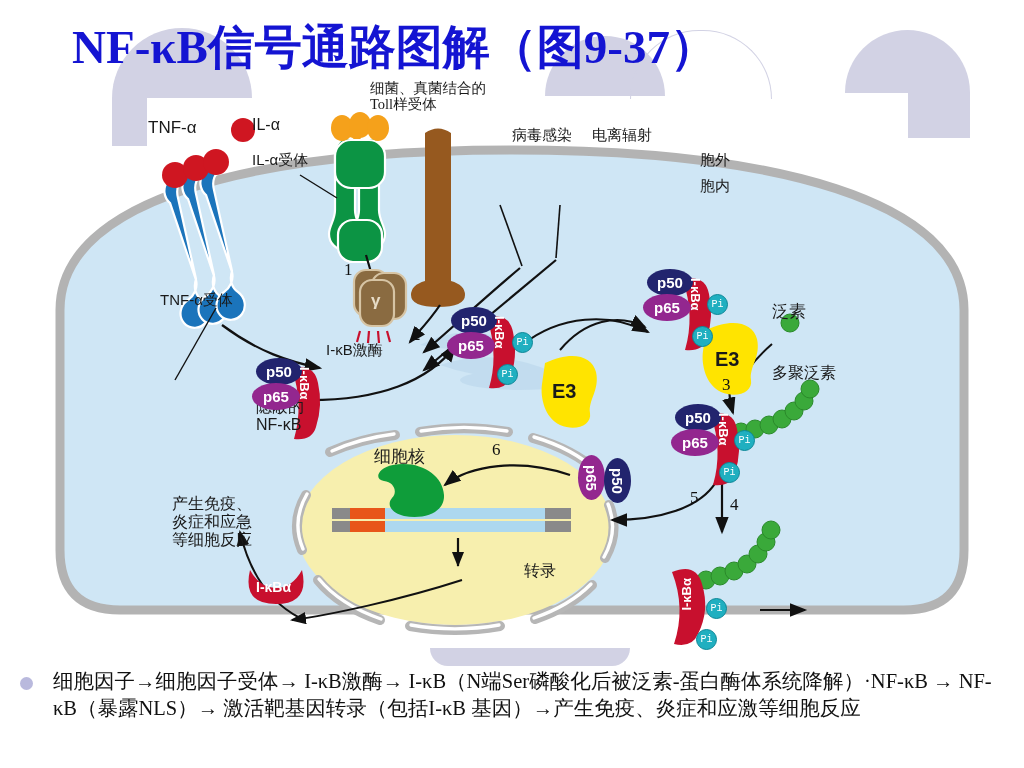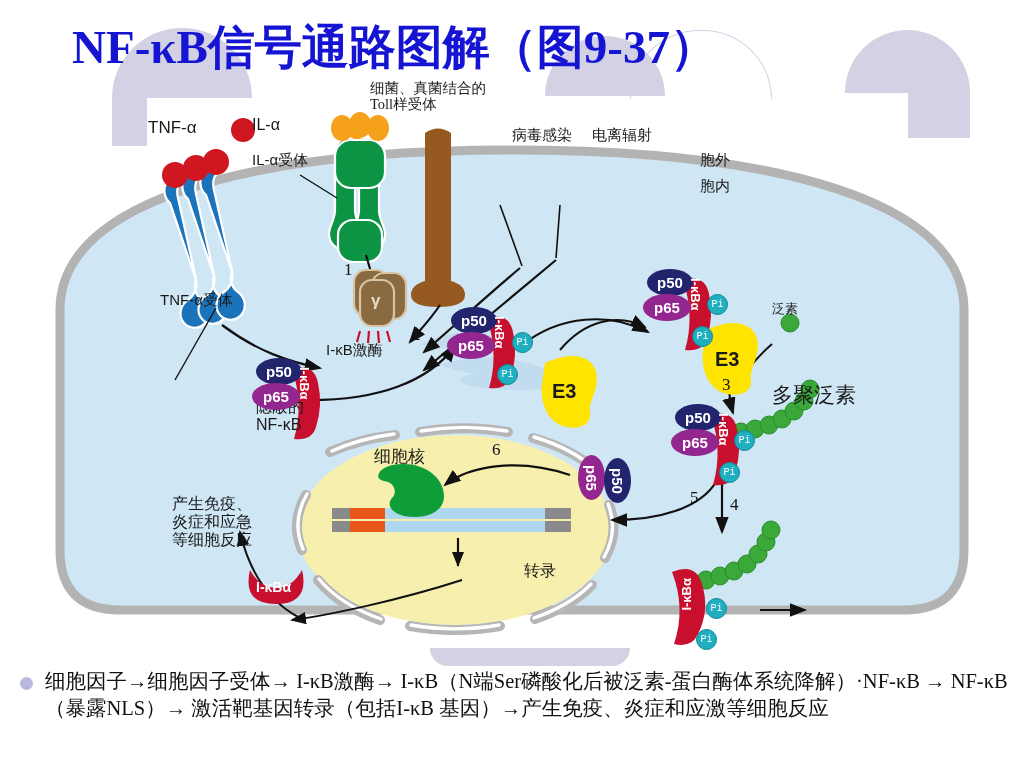--- a/index.html
+++ b/index.html
@@ -37,21 +37,21 @@
 
   .ikba-v{position:absolute;color:#fff;font-weight:bold;font-size:13px;
           writing-mode:vertical-rl;letter-spacing:0px;
           font-family:"Liberation Sans",sans-serif;}
 
   .protbox{position:absolute;background:#e2e8b0;color:#111;font-size:15px;
            text-align:center;line-height:1.25;padding:2px 6px;
            font-family:"Liberation Serif","DejaVu Serif",serif;}
 
   
-  #bullet{position:absolute;left:20px;top:668px;width:990px;display:flex;gap:12px;}
+  #bullet{position:absolute;left:20px;top:668px;width:990px;display:flex;gap:20px;}
   #bullet .dot{width:13px;height:13px;border-radius:50%;background:#b9b9dd;
                flex:0 0 13px;margin-top:9px;}
   #bullet .txt{font-size:20.5px;line-height:1.33;color:#111;
                font-family:"Liberation Serif","DejaVu Serif",serif;}
 </style>
 </head>
 <body>
 
 <div id="root">
 
@@ -277,22 +277,22 @@
     <div class="lbl" style="left:700px;top:98px;font-size:15px;">胞内</div>
 
     <div class="lbl lbl-sans" style="left:326px;top:262px;font-size:15px;">I-κB激酶</div>
     <div class="lbl lbl-sans" style="left:371px;top:211px;font-size:17px;color:#e7dcc7;font-weight:bold;">γ</div>
 
     <div class="lbl lbl-sans" style="left:256px;top:318px;font-size:16px;">隐蔽的
 NF-κB</div>
 
     <div class="lbl" style="left:374px;top:367px;font-size:17px;">细胞核</div>
 
-    <div class="lbl" style="left:772px;top:222px;font-size:13px;">泛素</div>
-    <div class="lbl" style="left:772px;top:304px;font-size:21px;">多聚泛素</div>
+    <div class="lbl" style="left:772px;top:222px;font-size:17px;">泛素</div>
+    <div class="lbl" style="left:772px;top:284px;font-size:16px;">多聚泛素</div>
 
     <div class="lbl" style="left:524px;top:482px;font-size:16px;">转录</div>
     <div class="lbl" style="left:172px;top:415px;font-size:16px;">产生免疫、
 炎症和应急
 等细胞反应</div>
 
 
     <div class="lbl lbl-sans" style="left:552px;top:300px;font-size:20px;font-weight:bold;">E3</div>
     <div class="lbl lbl-sans" style="left:715px;top:268px;font-size:20px;font-weight:bold;">E3</div>
 

